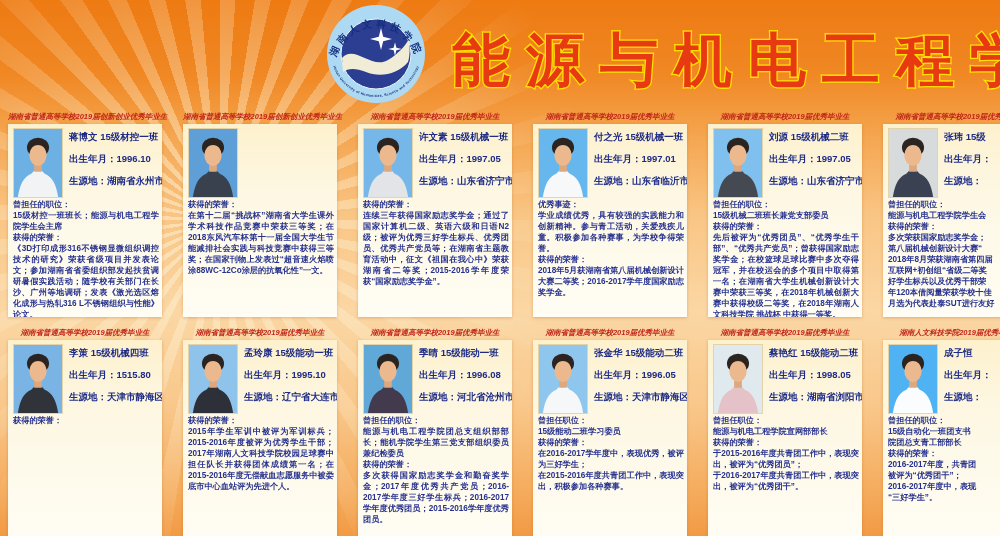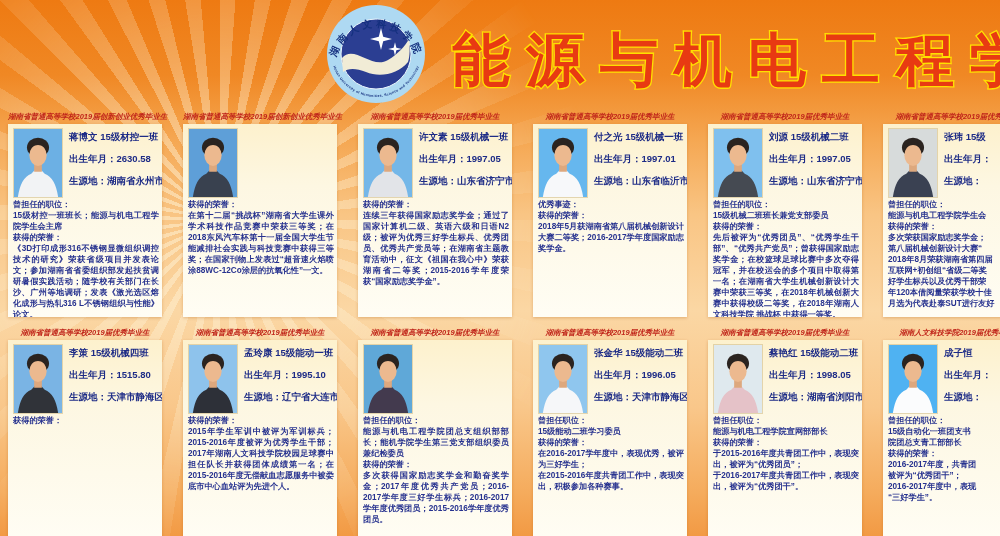--- a/index.html
+++ b/index.html
@@ -82,21 +82,21 @@
         <svg class="photo" viewBox="0 0 50 70" preserveAspectRatio="none">
           <rect x="0" y="0" width="50" height="70" fill="#6cb0e4"></rect>
           <path d="M4,70 Q7,50 18,46 L22,42 L28,42 L32,46 Q43,50 46,70 Z" fill="#f2f3f5"></path>
           <rect x="21" y="35" width="8" height="9" fill="#dda87e"></rect>
           <ellipse cx="25" cy="19" rx="11.5" ry="10" fill="#2b2420"></ellipse>
           <ellipse cx="25" cy="27" rx="9" ry="11" fill="#ecb98f"></ellipse>
           <path d="M14.5,24 Q17,13 25,13 Q33,13 35.5,24 Q32,16.5 25,16.5 Q18,16.5 14.5,24 Z" fill="#2b2420"></path>
         </svg>
         <div class="info">
           <div class="line"><span>蒋博文</span> <span>15级材控一班</span></div>
-          <div class="line"><span>出生年月：</span><span>2630.58</span></div>
+          <div class="line"><span>出生年月：</span><span>1996.10</span></div>
           <div class="line"><span>生源地：</span><span>湖南省永州市</span></div>
         </div>
       </div>
       <div class="card-body">
             <div class="bl h">曾担任的职位：</div>
             <div class="bl t">15级材控一班班长；能源与机电工程学院学生会主席</div>
             <div class="bl h">获得的荣誉：</div>
             <div class="bl t">《3D打印成形316不锈钢显微组织调控技术的研究》荣获省级项目并发表论文；参加湖南省省委组织部发起扶贫调研暑假实践活动；随学校有关部门在长沙、广州等地调研；发表《激光选区熔化成形与热轧316 L不锈钢组织与性能》论文。</div>
           </div>
     </div>
@@ -157,20 +157,21 @@
           <path d="M14.5,24 Q17,13 25,13 Q33,13 35.5,24 Q32,16.5 25,16.5 Q18,16.5 14.5,24 Z" fill="#2b2420"></path>
         </svg>
         <div class="info">
           <div class="line"><span>付之光</span> <span>15级机械一班</span></div>
           <div class="line"><span>出生年月：</span><span>1997.01</span></div>
           <div class="line"><span>生源地：</span><span>山东省临沂市</span></div>
         </div>
       </div>
       <div class="card-body">
             <div class="bl h">优秀事迹：</div>
+            <div class="bl t">学业成绩优秀，具有较强的实践能力和创新精神。参与青工活动，关爱残疾儿童。积极参加各种赛事，为学校争得荣誉。</div>
             <div class="bl h">获得的荣誉：</div>
             <div class="bl t">2018年5月获湖南省第八届机械创新设计大赛二等奖；2016-2017学年度国家励志奖学金。</div>
           </div>
     </div>
   </div>
       <div class="col">
     <div class="strip">湖南省普通高等学校2019届优秀毕业生</div>
     <div class="card">
       <div class="card-head">
         <svg class="photo" viewBox="0 0 50 70" preserveAspectRatio="none">
@@ -281,20 +282,25 @@
     <div class="card">
       <div class="card-head">
         <svg class="photo" viewBox="0 0 50 70" preserveAspectRatio="none">
           <rect x="0" y="0" width="50" height="70" fill="#5fa8d8"></rect>
           <path d="M4,70 Q7,50 18,46 L22,42 L28,42 L32,46 Q43,50 46,70 Z" fill="#433a4e"></path>
           <rect x="21" y="35" width="8" height="9" fill="#dda87e"></rect>
           <ellipse cx="25" cy="19" rx="11.5" ry="10" fill="#2b2420"></ellipse>
           <ellipse cx="25" cy="27" rx="9" ry="11" fill="#ecb98f"></ellipse>
           <path d="M14.5,24 Q17,13 25,13 Q33,13 35.5,24 Q32,16.5 25,16.5 Q18,16.5 14.5,24 Z" fill="#2b2420"></path>
         </svg>
+        <div class="info">
+          <div class="line"><span>季晴</span> <span>15级能动一班</span></div>
+          <div class="line"><span>出生年月：</span><span>1996.08</span></div>
+          <div class="line"><span>生源地：</span><span>河北省沧州市</span></div>
+        </div>
       </div>
       <div class="card-body">
             <div class="bl h">曾担任的职位：</div>
             <div class="bl t">能源与机电工程学院团总支组织部部长；能机学院学生第三党支部组织委员兼纪检委员</div>
             <div class="bl h">获得的荣誉：</div>
             <div class="bl t">多次获得国家励志奖学金和勤奋奖学金；2017年度优秀共产党员；2016-2017学年度三好学生标兵；2016-2017学年度优秀团员；2015-2016学年度优秀团员。</div>
           </div>
     </div>
   </div>
       <div class="col">

